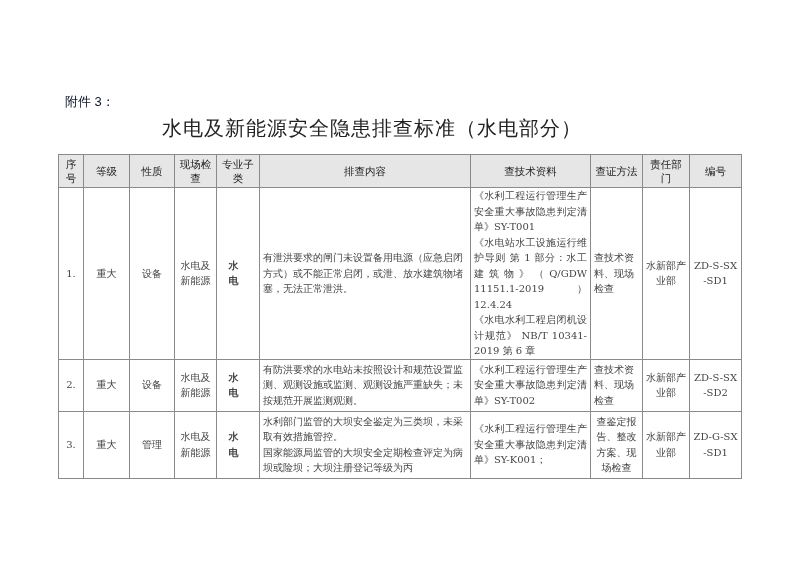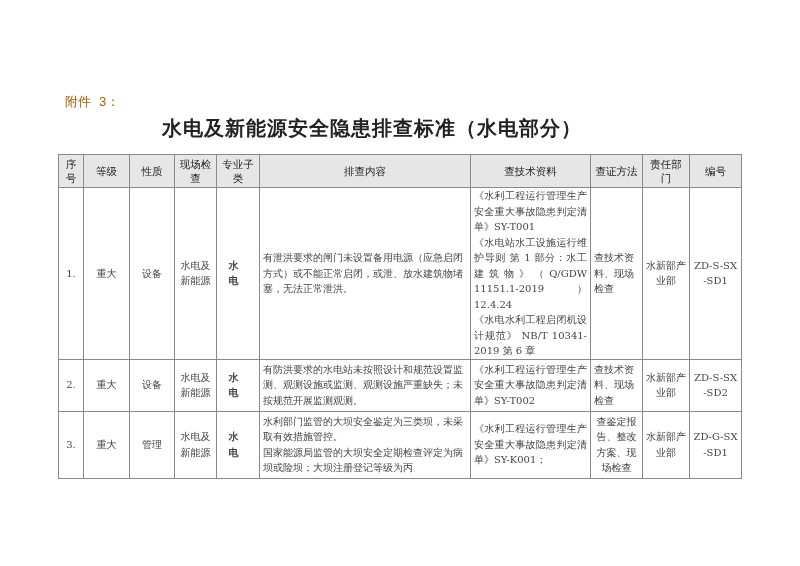--- a/index.html
+++ b/index.html
@@ -1,21 +1,21 @@
 <!DOCTYPE html>
 <html><head>
 <meta charset="utf-8">
 <style>
   html, body { margin:0; padding:0; }
   body { width:800px; height:566px; background:#ffffff; position:relative; overflow:hidden;
          font-family:"DejaVu Serif", "Liberation Serif", serif; color:#333; }
-  .attach { position:absolute; left:65px; top:93px; font-family:Liberation Mono, monospace;
-            font-size:13px; color:#a16207; }
+  .attach { position:absolute; left:65px; top:93px; font-family:Liberation Sans, sans-serif;
+            font-size:13px; color:#0f172a; }
   .title { position:absolute; left:0; width:744px; top:115px; text-align:center;
-           font-family:"DejaVu Sans","Liberation Sans",sans-serif; font-size:20px; color:#222; letter-spacing:1px;font-weight:bold; }
+           font-family:"DejaVu Sans","Liberation Sans",sans-serif; font-size:20px; color:#222; letter-spacing:1px; }
   table.std { position:absolute; left:58px; top:154px; border-collapse:collapse; table-layout:fixed; width:683px; }
   table.std td, table.std th { border:1px solid #8a8a8a; padding:0 3px; vertical-align:middle; }
   table.std th { background:#e6e6e6; font-family:"DejaVu Sans","Liberation Sans",sans-serif; font-weight:normal;
                  font-size:10.5px; color:#222; line-height:14px; height:32px; text-align:center; }
   table.std td { font-size:10px; line-height:15.5px; color:#444;margin-top:44px; }
   td.c { text-align:center; }
   td.l { text-align:left; }
   .basis div { text-align:justify; }
   .sub { letter-spacing:9px;font-weight:bold; }
 </style>

